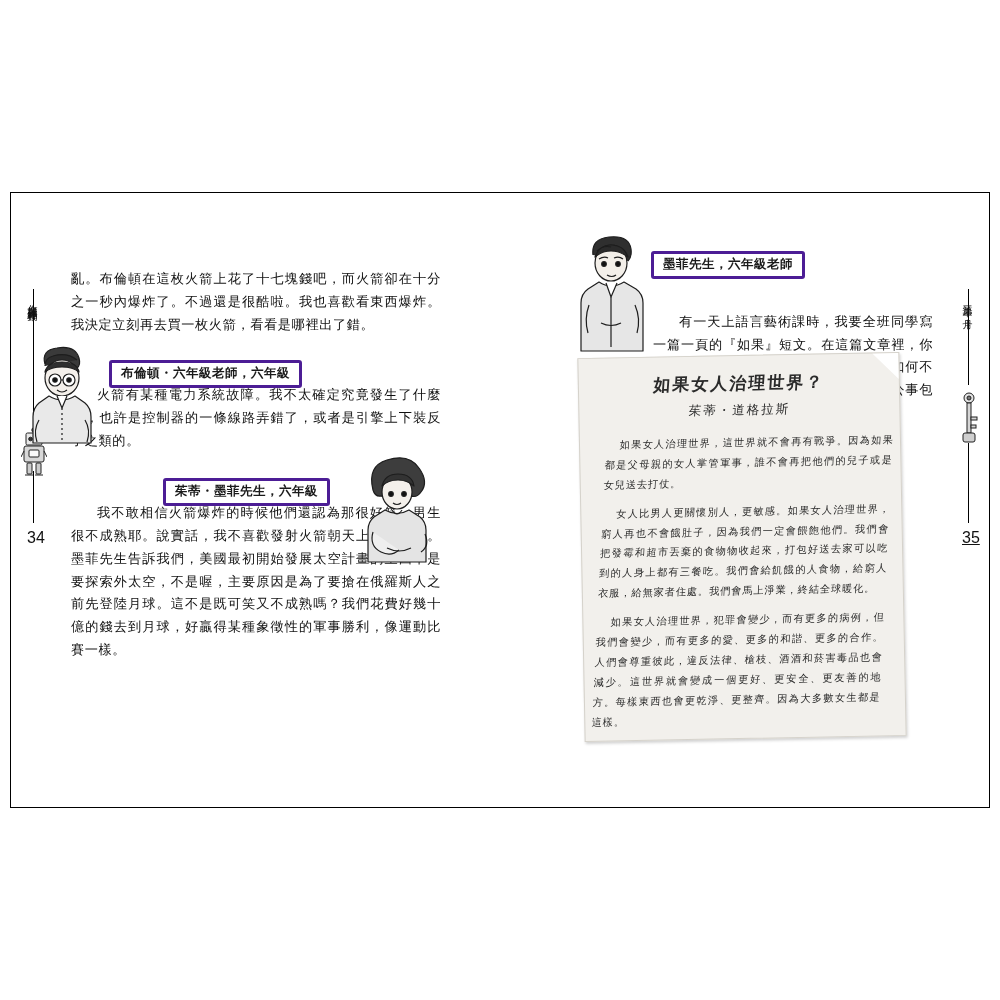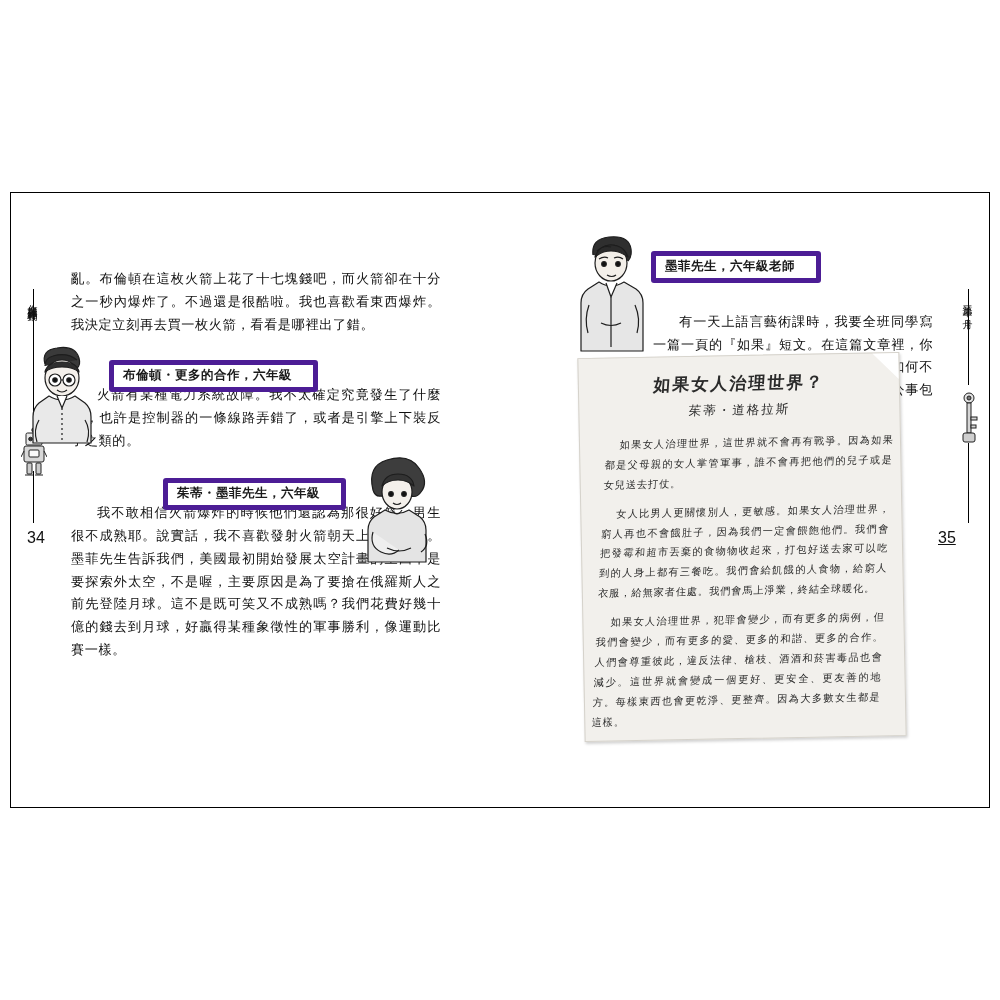--- a/index.html
+++ b/index.html
@@ -59,21 +59,21 @@
 
   
   .lp-rule-top  { left: 22px; top: 96px;  height: 126px; }
   .lp-rule-bot  { left: 22px; top: 278px; height: 52px;  }
   .lp-label     { left: 16px; top: 104px; height: 112px; }
   .lp-folio     { left: 16px; top: 336px; }
 
   .rp-rule-top  { left: 467px; top: 96px;  height: 96px; }
   .rp-rule-bot  { left: 467px; top: 250px; height: 80px; }
   .rp-label     { left: 461px; top: 104px; height: 80px; }
-  .rp-folio     { left: 437px; top: 336px; text-decoration: underline; }
+  .rp-folio     { left: 461px; top: 336px; text-decoration: underline; }
 
   
   .para {
     font-size: 13.2px;
     line-height: 1.72;
     letter-spacing: 0.6px;
     text-align: justify;
     color: #111;
   }
   .indent { text-indent: 26px; }
@@ -85,23 +85,23 @@
     width: 370px;
   }
   .block {
     position: relative;
     margin-bottom: 14px;
   }
 
   
   .speaker {
     display: inline-block;
-    border: 5px solid #4c1d95;
+    border: 3px solid #4c1d95;
     border-radius: 3px;
-    padding: 2px 21px 3px 9px;
+    padding: 2px 9px 3px 9px;
     font-family: "Liberation Sans", sans-serif;
     font-weight: bold;
     font-size: 12.5px;
     letter-spacing: 0.5px;
     background: #fff;
     position: relative;
     z-index: 3;
     white-space: nowrap;
   }
   .speaker-row {
@@ -230,21 +230,21 @@
             <line x1="42" y1="36" x2="44" y2="36"></line>
             <path d="M38 46 q5 4 10 0"></path>
             <path d="M30 52 q13 8 26 0 l10 7 q6 5 6 14 v26 h-58 v-26 q0 -9 6 -14z" fill="#e9e9e9"></path>
             <path d="M38 52 l5 12 l5 -12" fill="#ffffff"></path>
             <path d="M43 64 v34" stroke-dasharray="2 3"></path>
             <path d="M20 76 q-6 10 -2 22"></path>
             <path d="M66 76 q6 10 2 22"></path>
           </g>
         </svg>
         <div class="speaker-row" style="padding-left:38px;">
-          <span class="speaker">布倫頓・更多的合作，六年級</span>
+          <span class="speaker">布倫頓・六年級老師，六年級</span>
         </div>
         <p class="para indent" style="margin:0;">火箭有某種電力系統故障。我不太確定究竟發生了什麼事，也許是控制器的一條線路弄錯了，或者是引擎上下裝反了之類的。</p>
       </div>
 
       <div class="block" style="margin-top:26px;">
         <svg class="avatar" style="left:280px; top:-28px;" width="96" height="116" viewBox="0 0 96 116">
           <g fill="none" stroke="#1d1d1d" stroke-width="1.2" stroke-linejoin="round">
             <path d="M22 40 q-6 -24 14 -30 q22 -7 32 8 q10 14 2 24 q-4 6 -10 4 q-16 6 -30 0 q-6 1 -8 -6z" fill="#3d3d3d"></path>
             <ellipse cx="46" cy="42" rx="15" ry="17" fill="#f4f0eb"></ellipse>
             <path d="M31 36 q3 -12 16 -12 q14 0 16 12 q-7 -6 -16 -6 q-10 0 -16 6z" fill="#333"></path>

